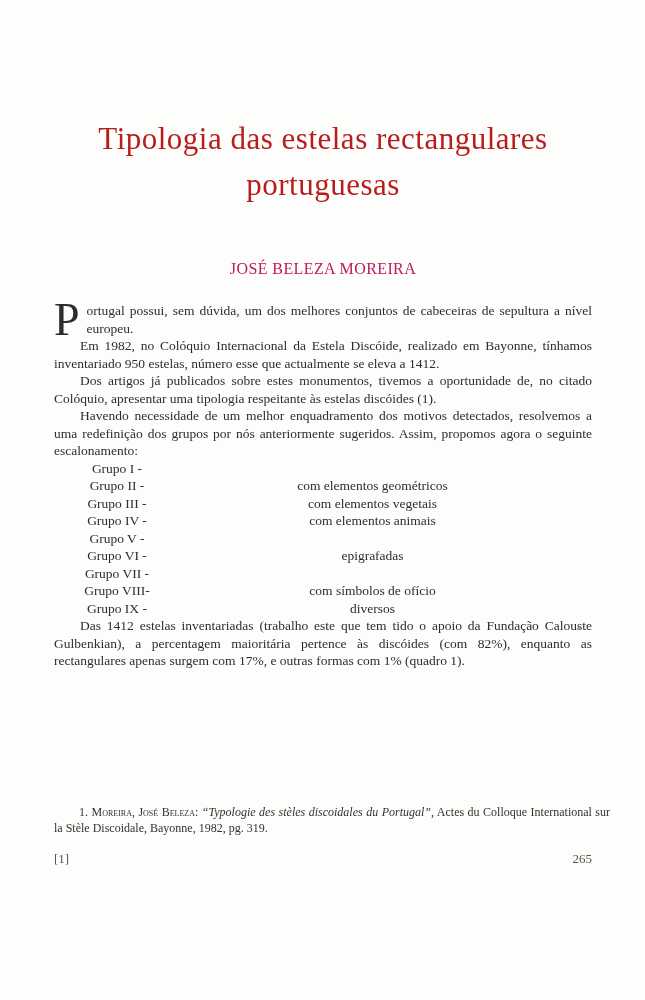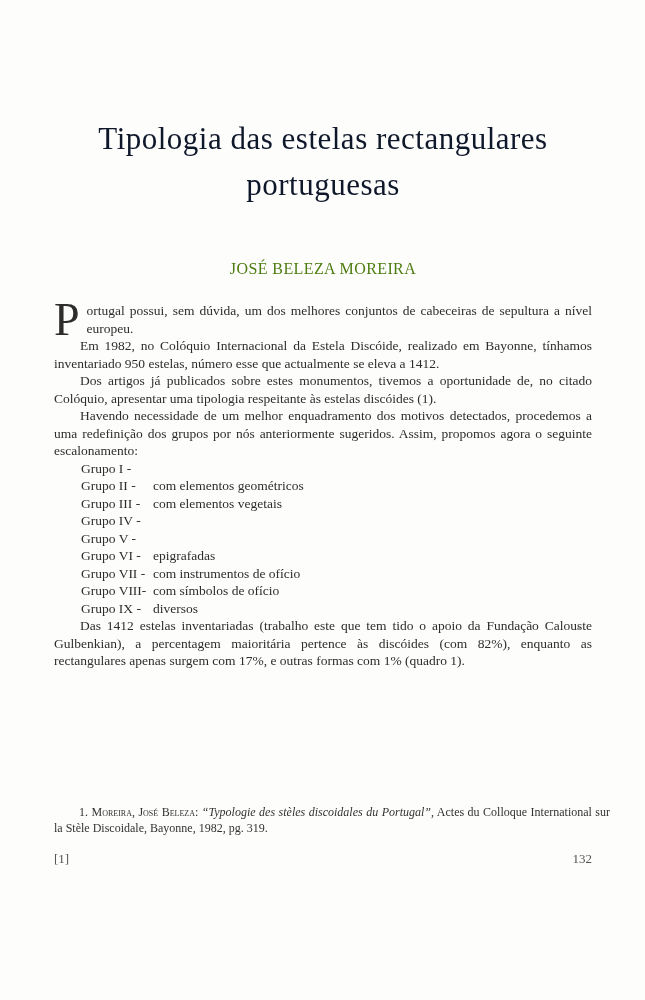--- a/index.html
+++ b/index.html
@@ -15,47 +15,47 @@
     color: #2e2d2b;
   }
   .content {
     padding: 116px 53px 0 54px; 
   }
   .title {
     font-size: 31px;
     font-weight: 400;
     line-height: 46px;
     text-align: center;
-    color: #0f172a;
+    color: #b91c1c;
     letter-spacing: 0.5px;
   }
   .author {
     margin-top: 52px;
     text-align: center;
     font-size: 16px;
     letter-spacing: 0.4px;
-    color: #4d7c0f;
+    color: #be185d;
   }
   .body-text {
     margin-top: 24px;
     font-size: 13.5px;
     line-height: 17.5px;
     text-align: justify;
   }
   .para { text-indent: 26px; }
   .para.first { text-indent: 0; }
   .para.first::first-letter {
     float: left;
     font-size: 46px;
     line-height: 33px;
     padding: 1px 7px 0 0;
     color: #2e2d2b;
   }
   .group-list { padding-left: 27px; }
-  .group-item { display: flex; text-align: left; }
+  .group-item { display: flex; text-align: center; }
   .group-label {
     flex: 0 0 72px;
     white-space: nowrap;
   }
   .group-text { flex: 1; }
   .footnote {
     position: absolute;
     left: 54px;
     right: 35px;
     top: 804px;
@@ -94,47 +94,47 @@
   <div class="content">
 
     <h1 class="title">Tipologia das estelas rectangulares portuguesas</h1>
 
     <div class="author">JOSÉ BELEZA MOREIRA</div>
 
     <div class="body-text">
       <p class="para first">Portugal possui, sem dúvida, um dos melhores conjuntos de cabeceiras de sepultura a nível europeu.</p>
       <p class="para">Em 1982, no Colóquio Internacional da Estela Discóide, realizado em Bayonne, tínhamos inventariado 950 estelas, número esse que actualmente se eleva a 1412.</p>
       <p class="para">Dos artigos já publicados sobre estes monumentos, tivemos a oportunidade de, no citado Colóquio, apresentar uma tipologia respeitante às estelas discóides (1).</p>
-      <p class="para">Havendo necessidade de um melhor enquadramento dos motivos detectados, procedemos a uma redefinição dos grupos por nós anteriormente sugeridos. Assim, propomos agora o seguinte escalonamento:</p>
+      <p class="para">Havendo necessidade de um melhor enquadramento dos motivos detectados, resolvemos a uma redefinição dos grupos por nós anteriormente sugeridos. Assim, propomos agora o seguinte escalonamento:</p>
 
       <div class="group-list">
         <div class="group-item">
           <span class="group-label">Grupo I -</span>
         </div>
         <div class="group-item">
           <span class="group-label">Grupo II -</span>
           <span class="group-text">com elementos geométricos</span>
         </div>
         <div class="group-item">
           <span class="group-label">Grupo III -</span>
           <span class="group-text">com elementos vegetais</span>
         </div>
         <div class="group-item">
           <span class="group-label">Grupo IV -</span>
+          <span class="group-text">com elementos animais</span>
         </div>
         <div class="group-item">
           <span class="group-label">Grupo V -</span>
         </div>
         <div class="group-item">
           <span class="group-label">Grupo VI -</span>
           <span class="group-text">epigrafadas</span>
         </div>
         <div class="group-item">
           <span class="group-label">Grupo VII -</span>
-          <span class="group-text">com instrumentos de ofício</span>
         </div>
         <div class="group-item">
           <span class="group-label">Grupo VIII-</span>
           <span class="group-text">com símbolos de ofício</span>
         </div>
         <div class="group-item">
           <span class="group-label">Grupo IX -</span>
           <span class="group-text">diversos</span>
         </div>
       </div>
@@ -144,17 +144,17 @@
   </div>
 
   <div class="footnote"><span>1.</span>
     <span class="smallcaps">Moreira, José Beleza:</span>
     <span class="italic">“Typologie des stèles discoidales du Portugal”,</span>
     <span>Actes du Colloque International sur la Stèle Discoidale, Bayonne, 1982, pg. 319.</span>
   </div>
 
   <div class="page-footer">
     <span>[1]</span>
-    <span>132</span>
+    <span>265</span>
   </div>
 
   <div class="scan-speck"></div>
 </div>
 
 </body></html>

